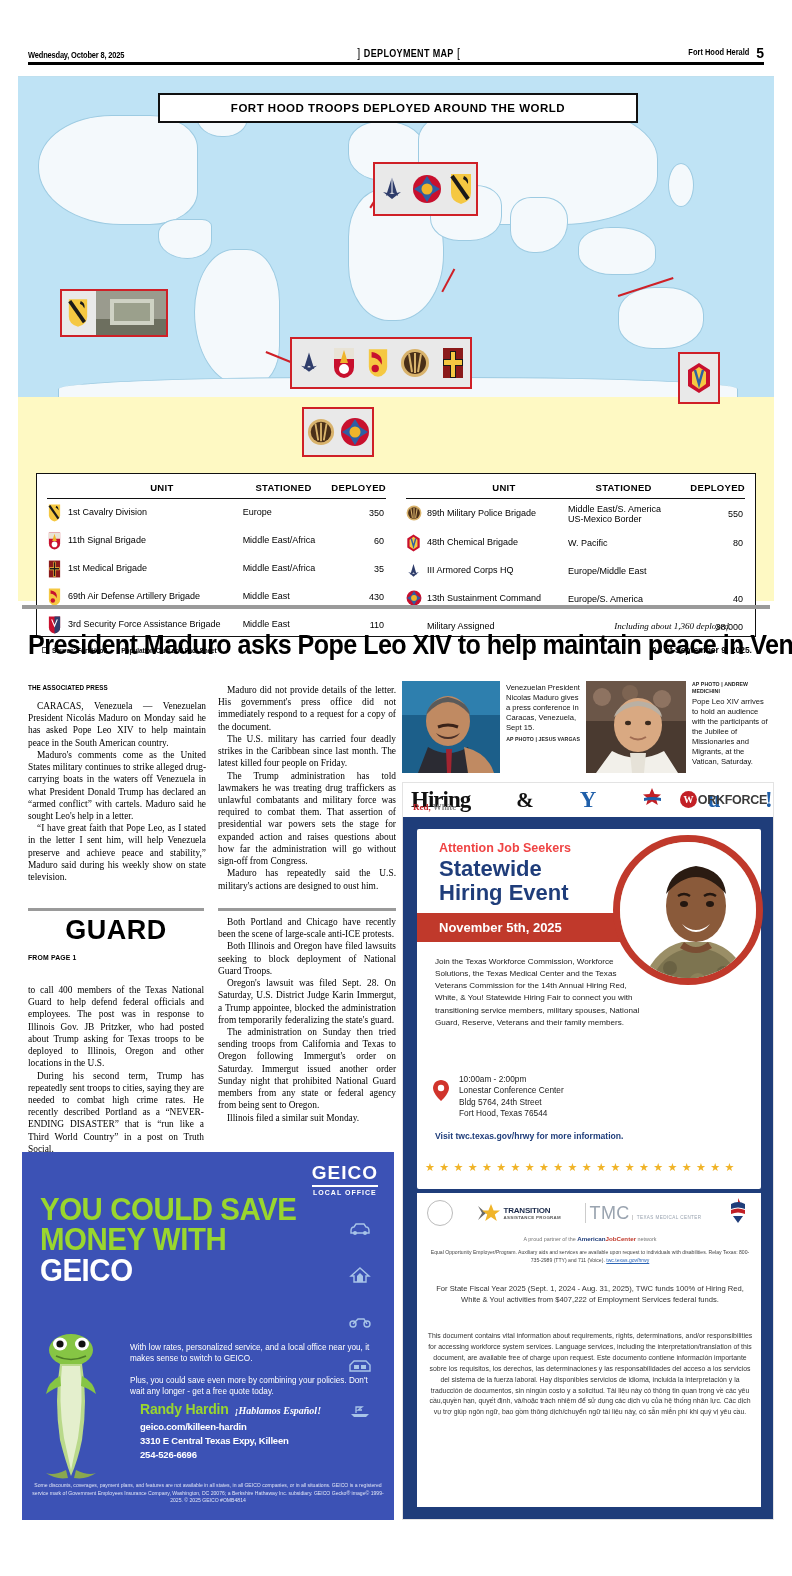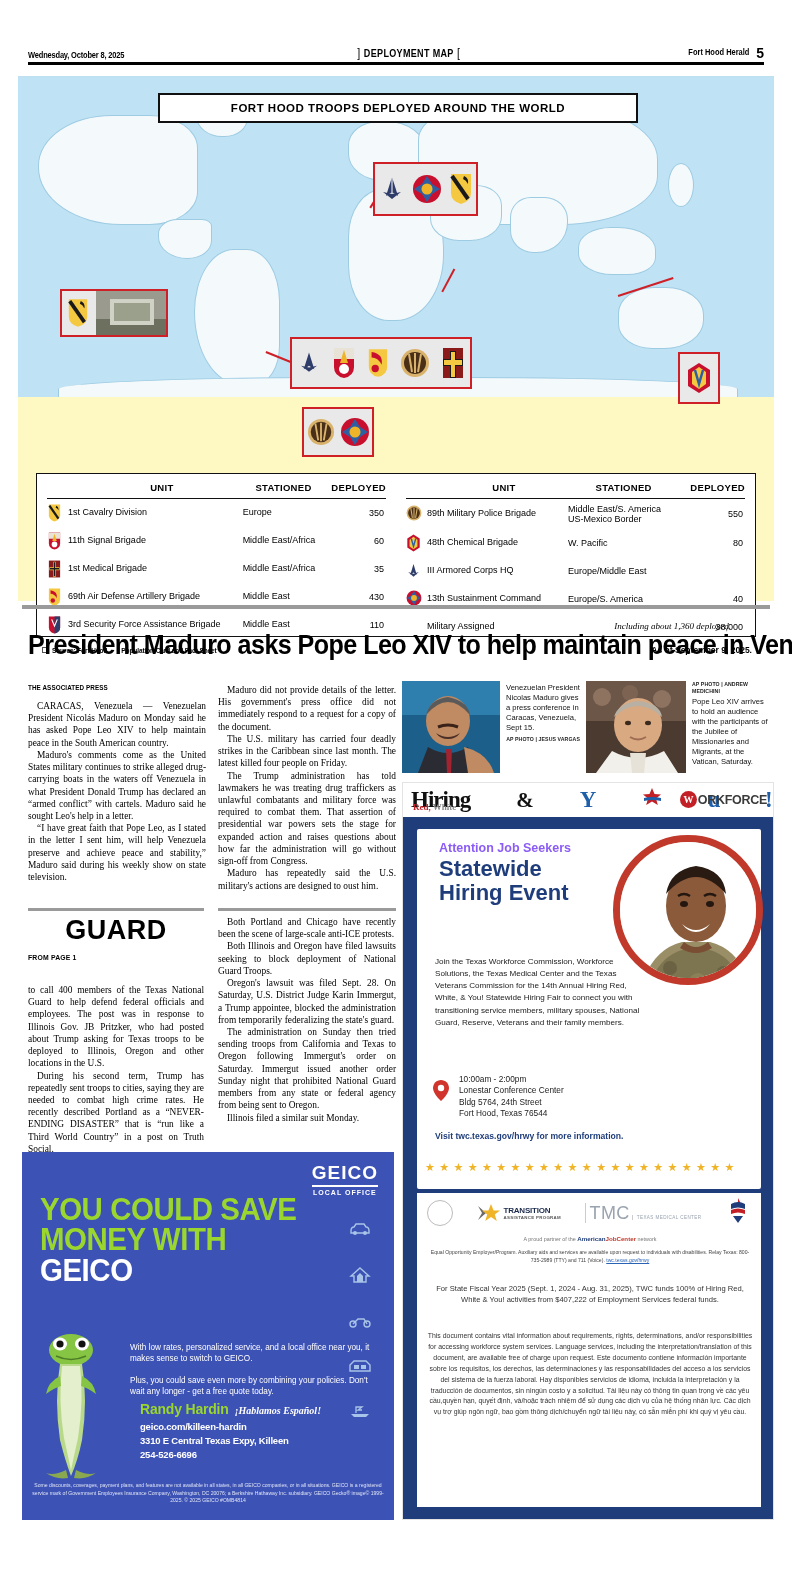--- a/index.html
+++ b/index.html
@@ -244,21 +244,21 @@
   }
   .wf-blue {
     position:absolute; left:0; top:34px; width:372px; height:704px; background:#1f3d7a;
   }
   .wf-card {
     position:absolute; left:14px; top:46px; width:344px; height:360px; background:#fff;
     border-radius:2px;
   }
   .wf-attn {
     position:absolute; left:36px; top:58px;
-    font-family:"Liberation Sans", sans-serif; font-size:12.5px; font-weight:700; color:#8b5cf6;
+    font-family:"Liberation Sans", sans-serif; font-size:12.5px; font-weight:700; color:#ef4444;
   }
   .wf-h1 {
     position:absolute; left:36px; top:74px;
     font-family:"Liberation Sans", sans-serif; font-size:22px; font-weight:700;
     color:#1f3d7a; line-height:1.07;
   }
   .wf-datebar {
     position:absolute; left:14px; top:130px; width:205px; height:29px; background:#c0392b;
     display:flex; align-items:center; padding-left:22px;
     font-family:"Liberation Sans", sans-serif; font-size:13px; font-weight:700; color:#fff;
@@ -791,20 +791,21 @@
   </div>
 
   <div class="wf-blue"></div>
   <div class="wf-card"></div>
 
   <div class="wf-attn">Attention Job Seekers</div>
   <div class="wf-h1">
     <div>Statewide</div>
     <div>Hiring Event</div>
   </div>
+  <div class="wf-datebar">November 5th, 2025</div>
 
   <div class="wf-photo-ring">
     <svg width="150" height="150" viewBox="0 0 150 150">
       <rect width="150" height="150" fill="#ffffff"></rect>
       <path d="M20 150 Q30 108 62 100 L90 100 Q122 108 132 150 Z" fill="#9a8e66"></path>
       <path d="M28 150 Q36 116 62 108 L90 108 Q116 116 124 150 Z" fill="#7d7450"></path>
       <circle cx="50" cy="126" r="7" fill="#6a6243"></circle>
         <circle cx="104" cy="132" r="8" fill="#6a6243"></circle>
       <circle cx="78" cy="140" r="9" fill="#8b8159"></circle>
         <circle cx="36" cy="142" r="7" fill="#8b8159"></circle>

